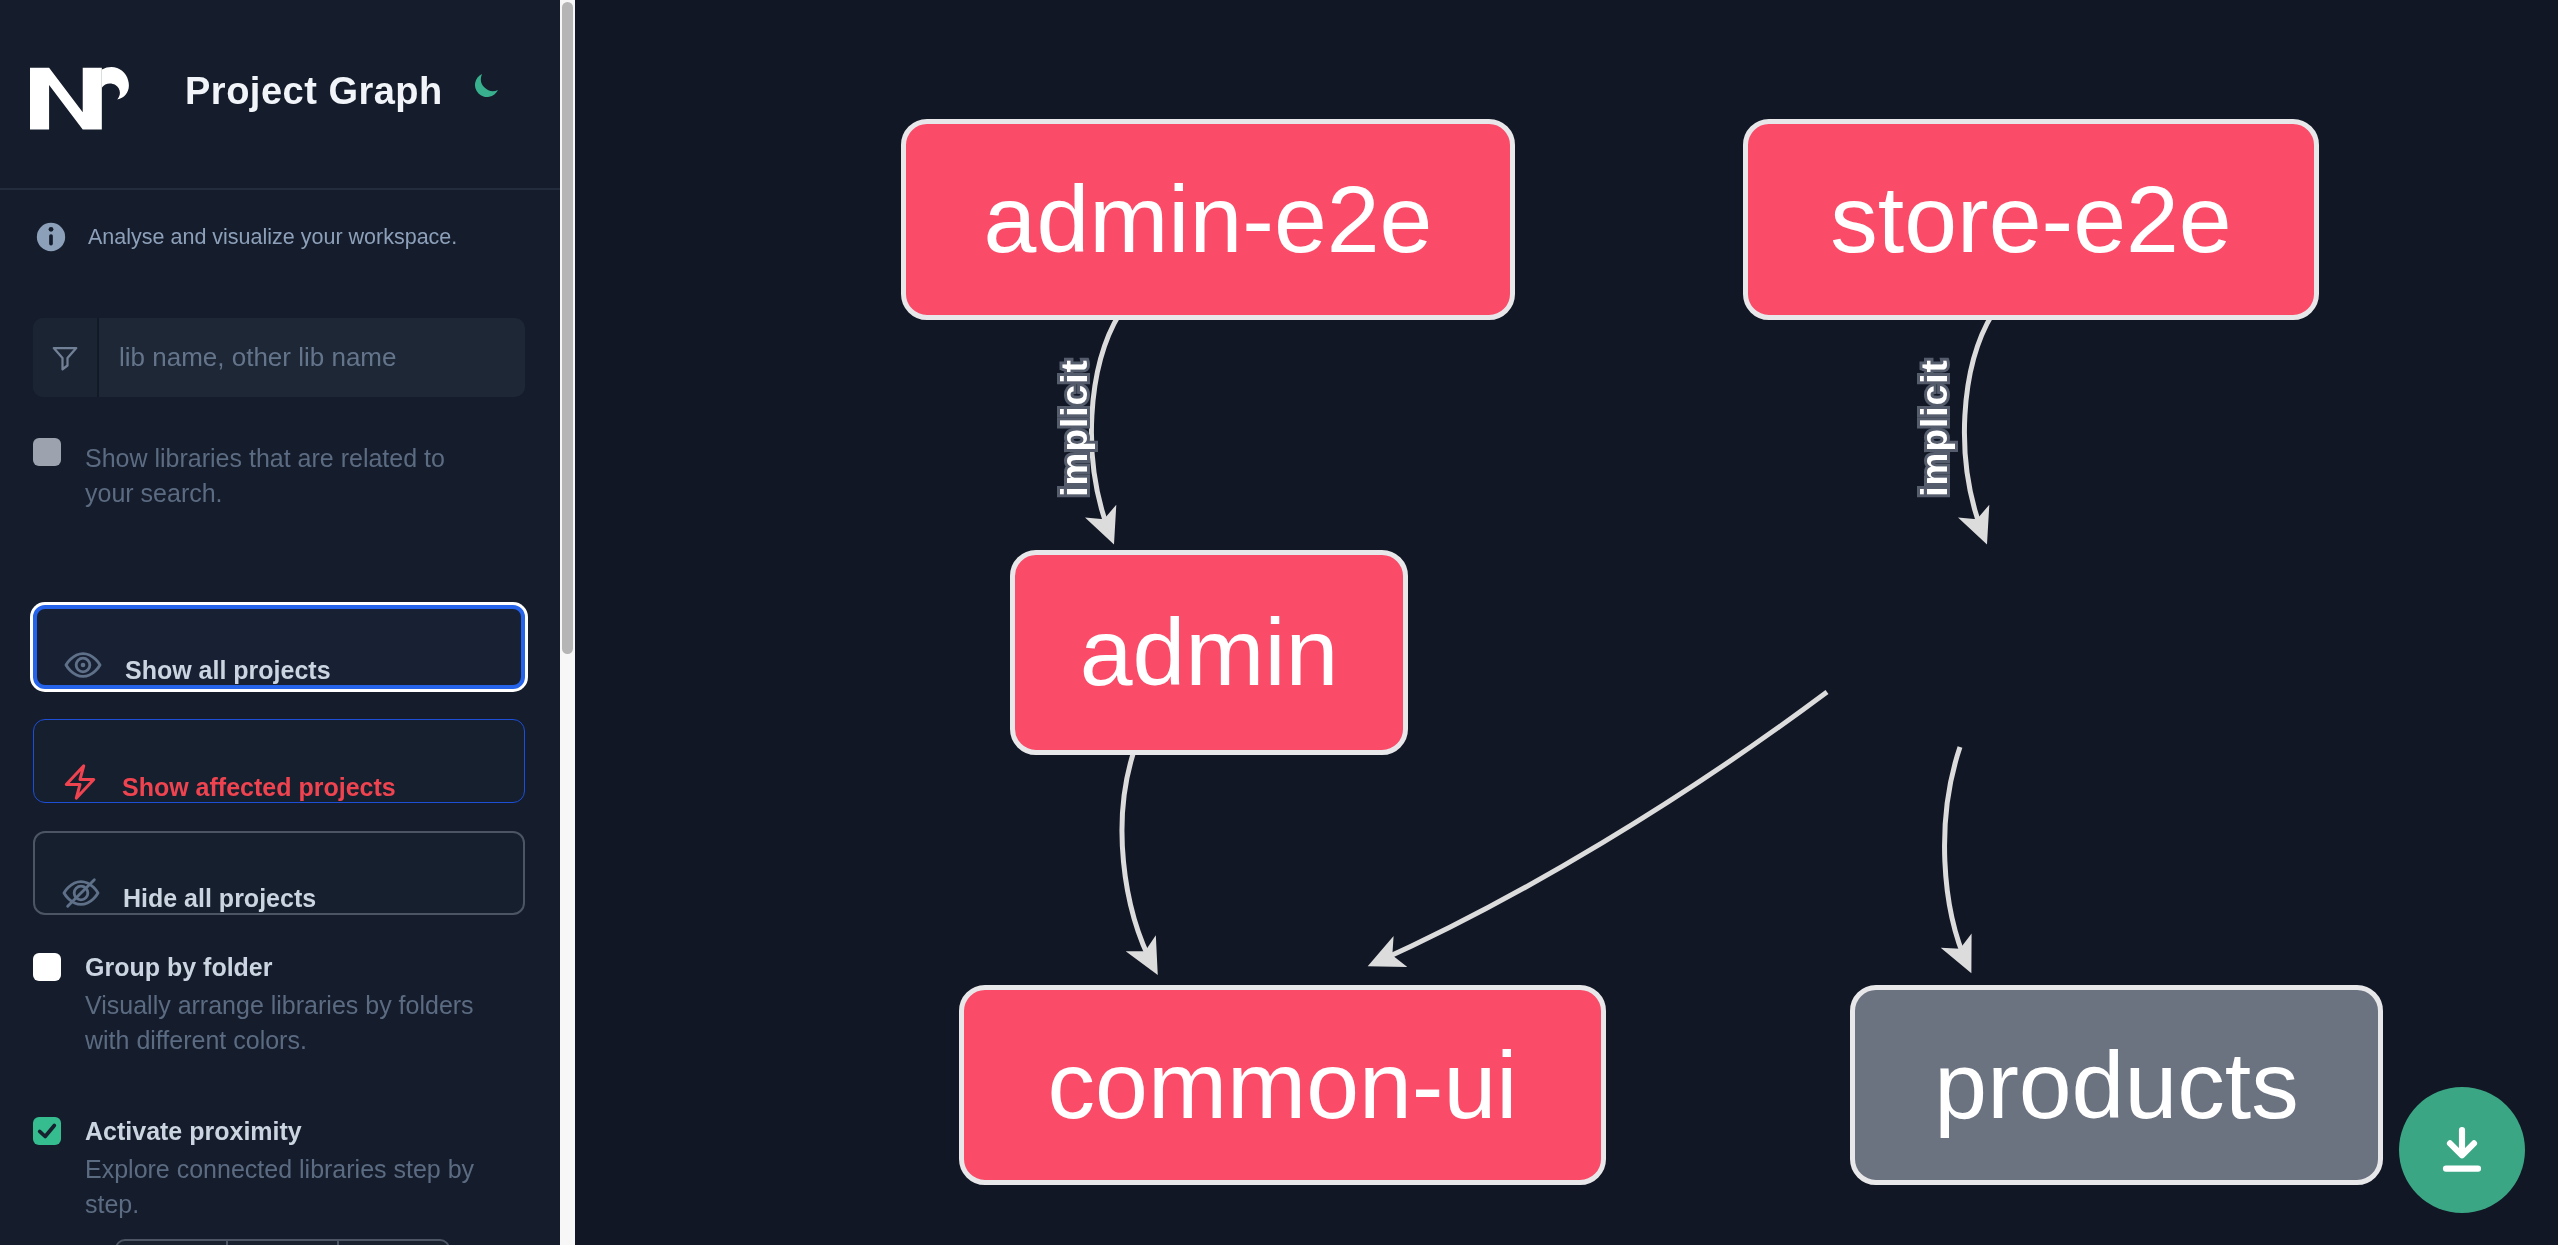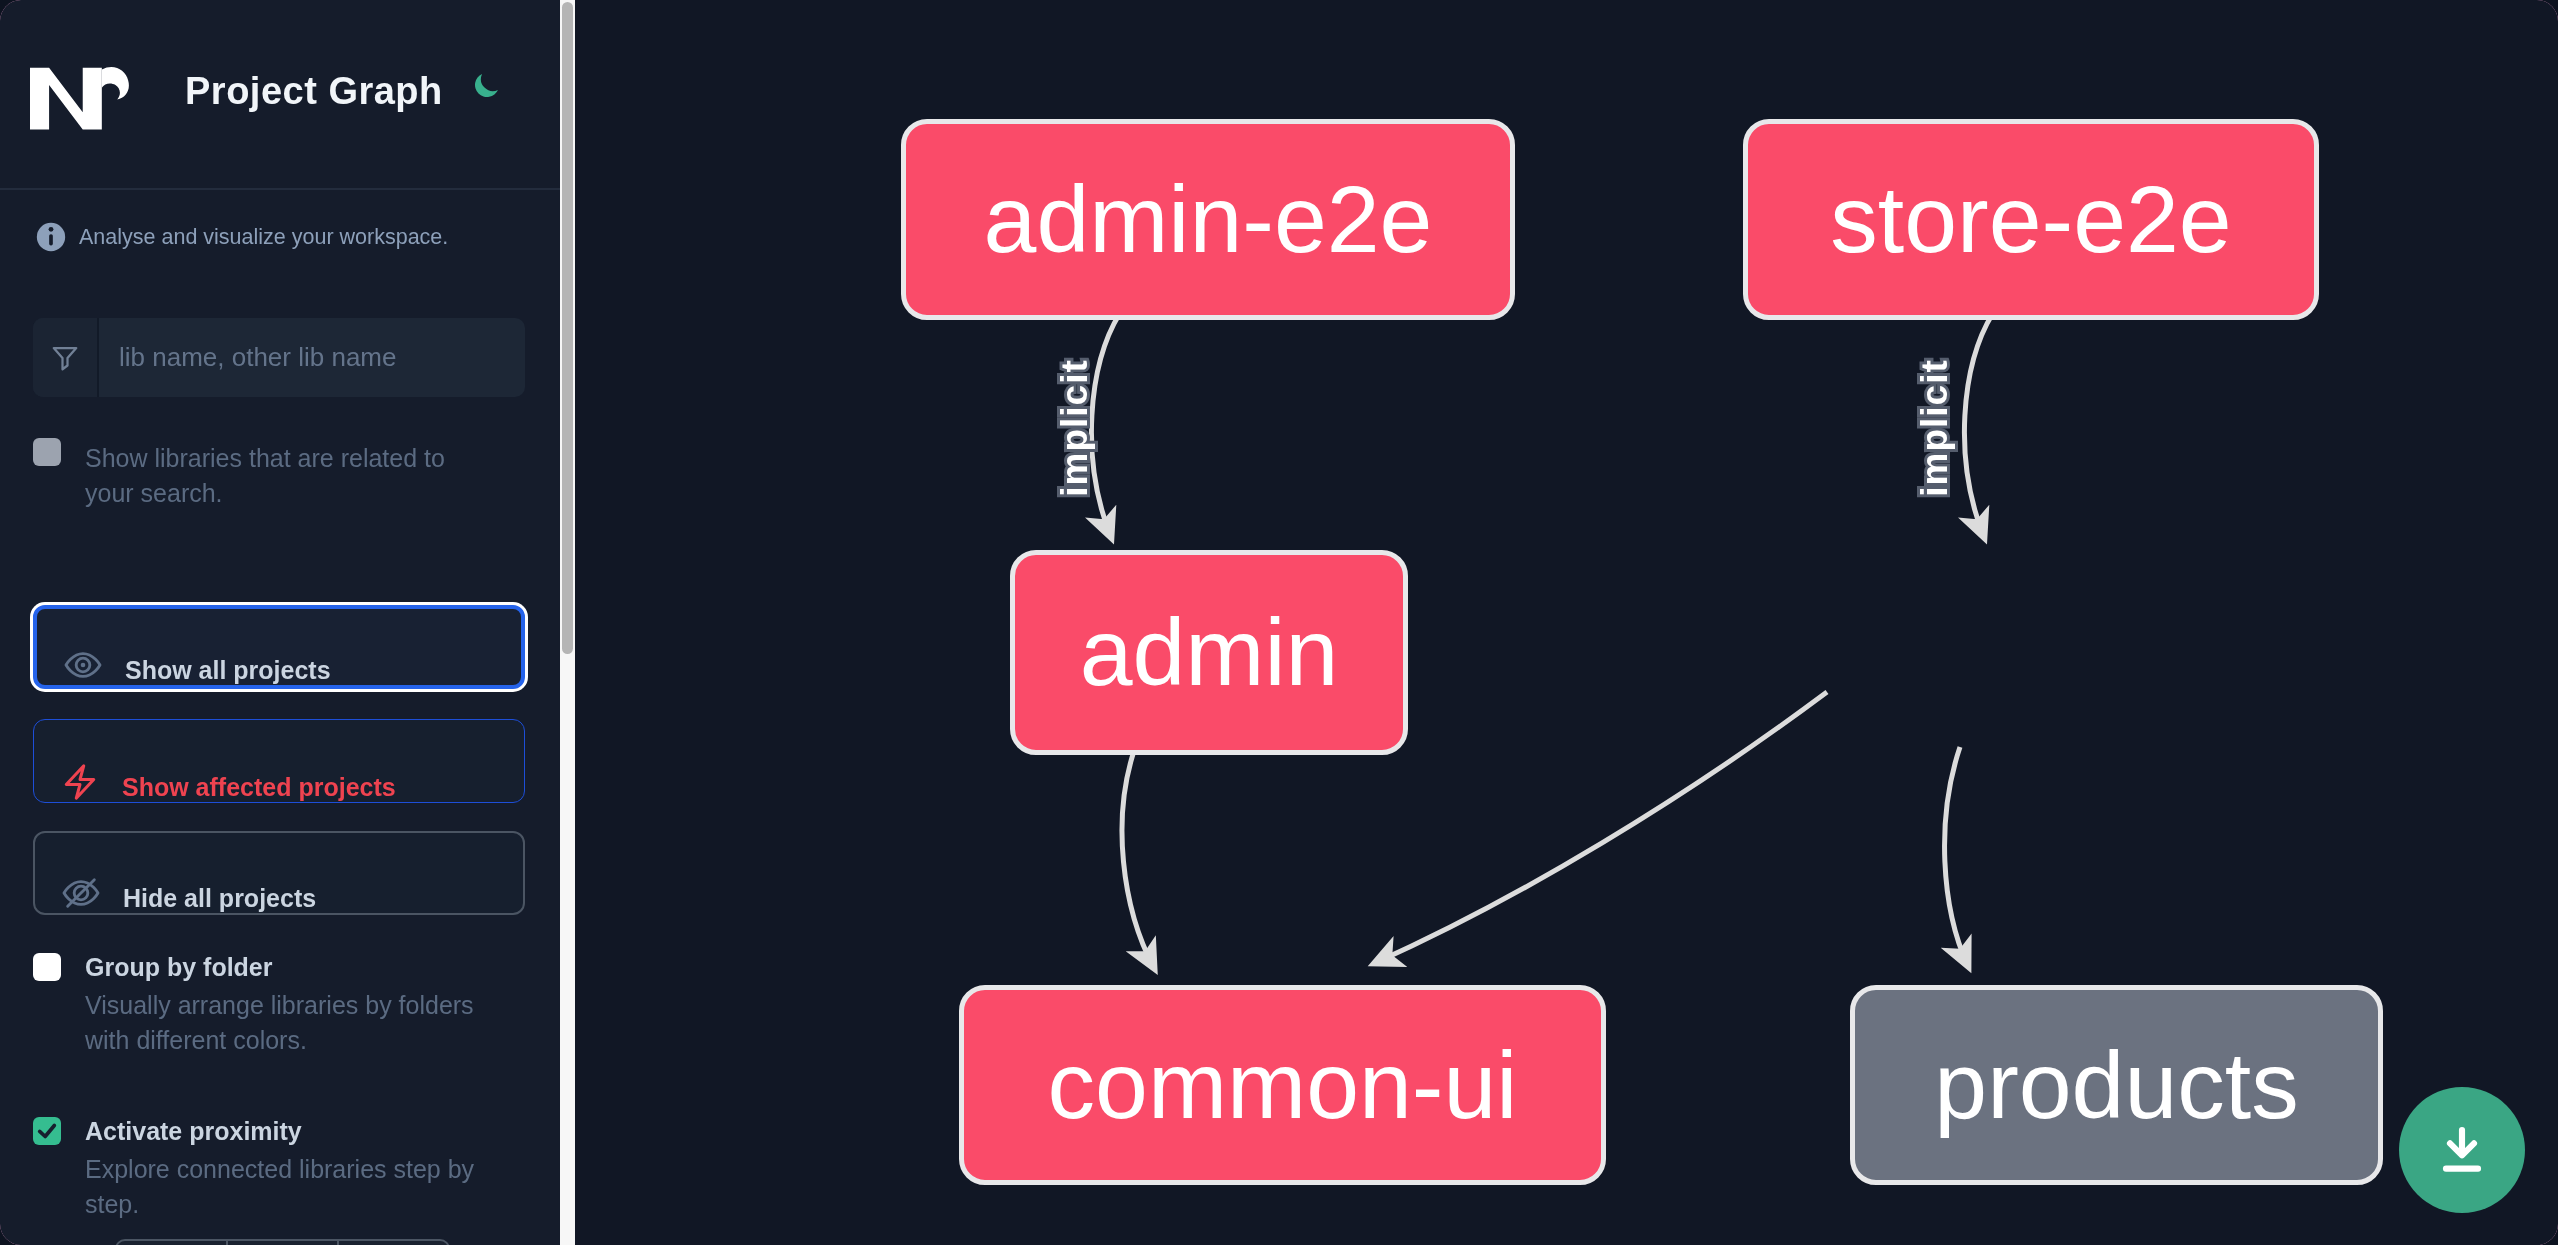--- a/index.html
+++ b/index.html
@@ -1,26 +1,26 @@
 <!DOCTYPE html>
 <html><head>
 <meta charset="utf-8">
 <style>
   html,body{margin:0;padding:0;background:#0d1320;}
   .app{position:relative;width:2558px;height:1245px;overflow:hidden;
-       background:#f9a8d4;font-family:"Liberation Sans",sans-serif;border-radius:21px;}
+       background:#f9a8d4;font-family:"Liberation Sans",sans-serif;}
 
   
   .sidebar{position:absolute;left:0;top:0;width:560px;height:1245px;background:#151c2b;}
   .logo{position:absolute;left:30px;top:60px;width:100px;height:70px;}
   .title{position:absolute;left:185px;top:70px;font-size:38px;font-weight:700;color:#f1f5f9;letter-spacing:.5px;}
   .moon{position:absolute;left:472px;top:70px;width:36px;height:36px;cursor:pointer;}
   .hdr-divider{position:absolute;left:0;top:188px;width:560px;height:2px;background:#232c3d;}
 
-  .info-row{position:absolute;left:34px;top:220px;display:flex;align-items:center;gap:11px;}
+  .info-row{position:absolute;left:34px;top:220px;display:flex;align-items:center;gap:20px;}
   .info-row .txt{font-size:21.5px;color:#8da0ba;}
 
   .search{position:absolute;left:33px;top:318px;width:492px;height:79px;background:#1d2736;
           border-radius:10px;display:flex;align-items:stretch;overflow:hidden;}
   .search .iconcell{width:64px;display:flex;align-items:center;justify-content:center;
           background:#1b2433;border-right:2px solid #121a28;}
   .search input{flex:1;background:transparent;border:none;outline:none;color:#cbd5e1;
           font-size:26px;padding:0 20px;font-family:"Liberation Sans",sans-serif;}
   .search input::placeholder{color:#64748b;}
 

